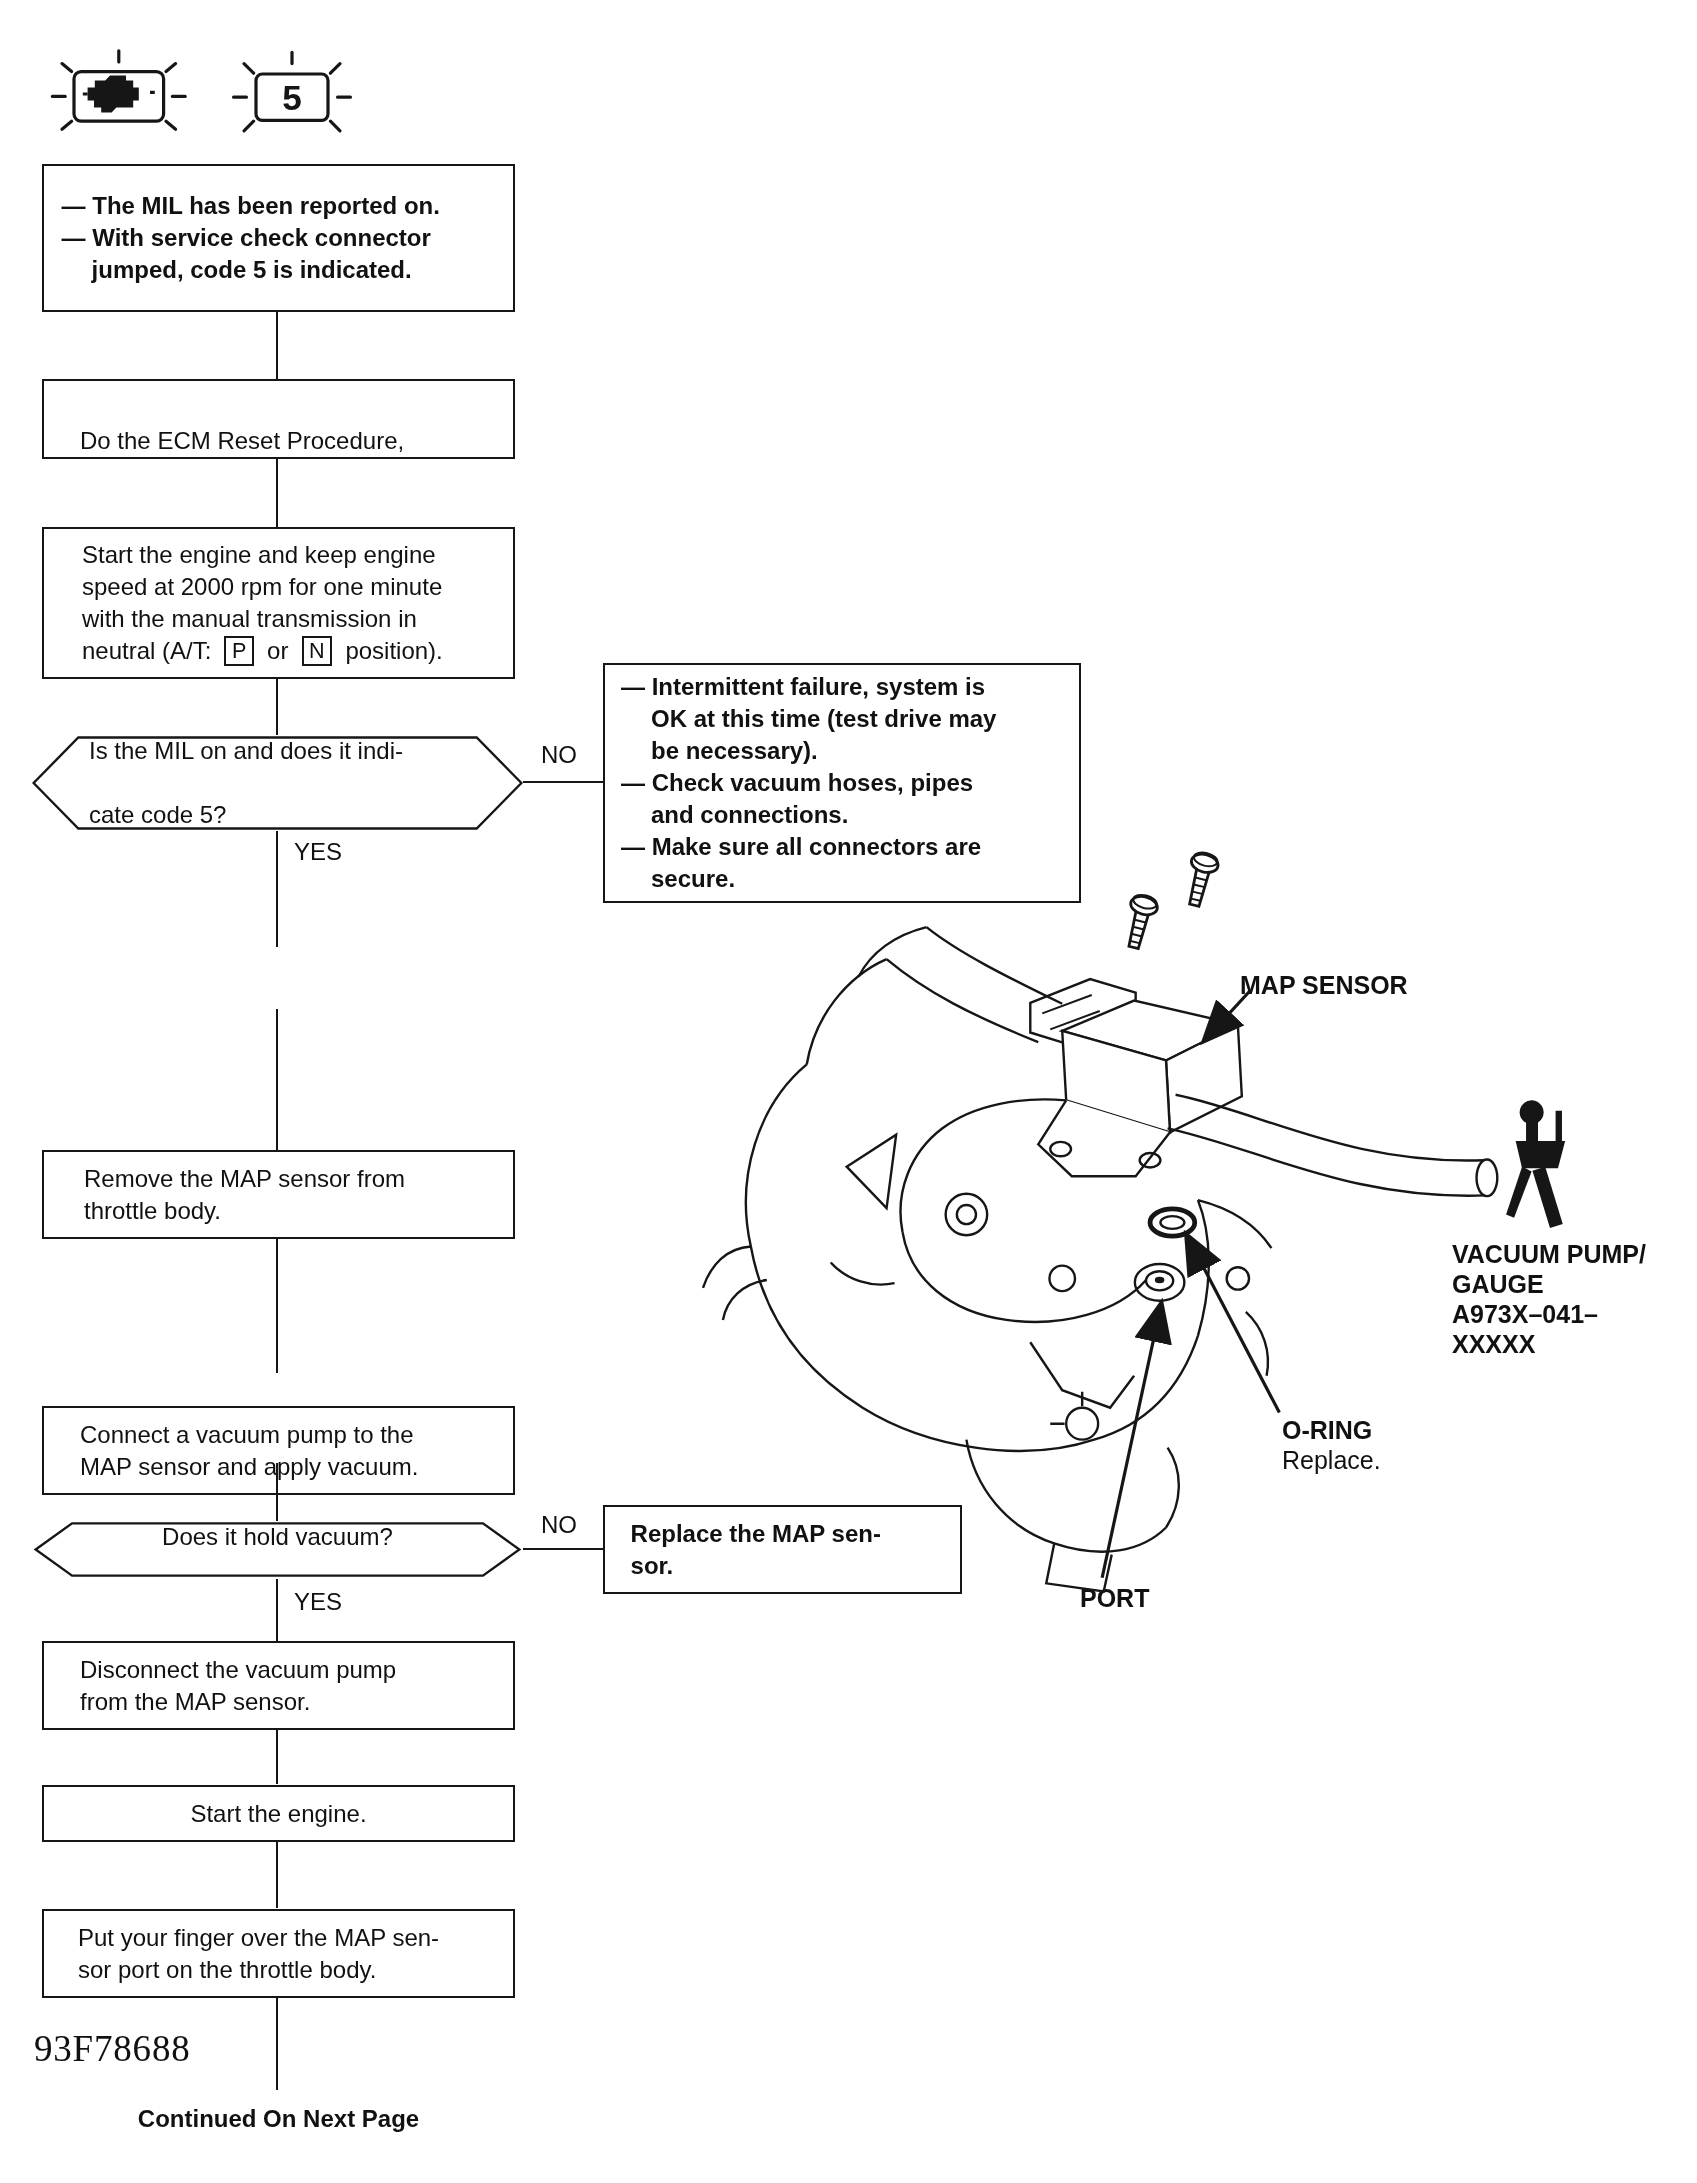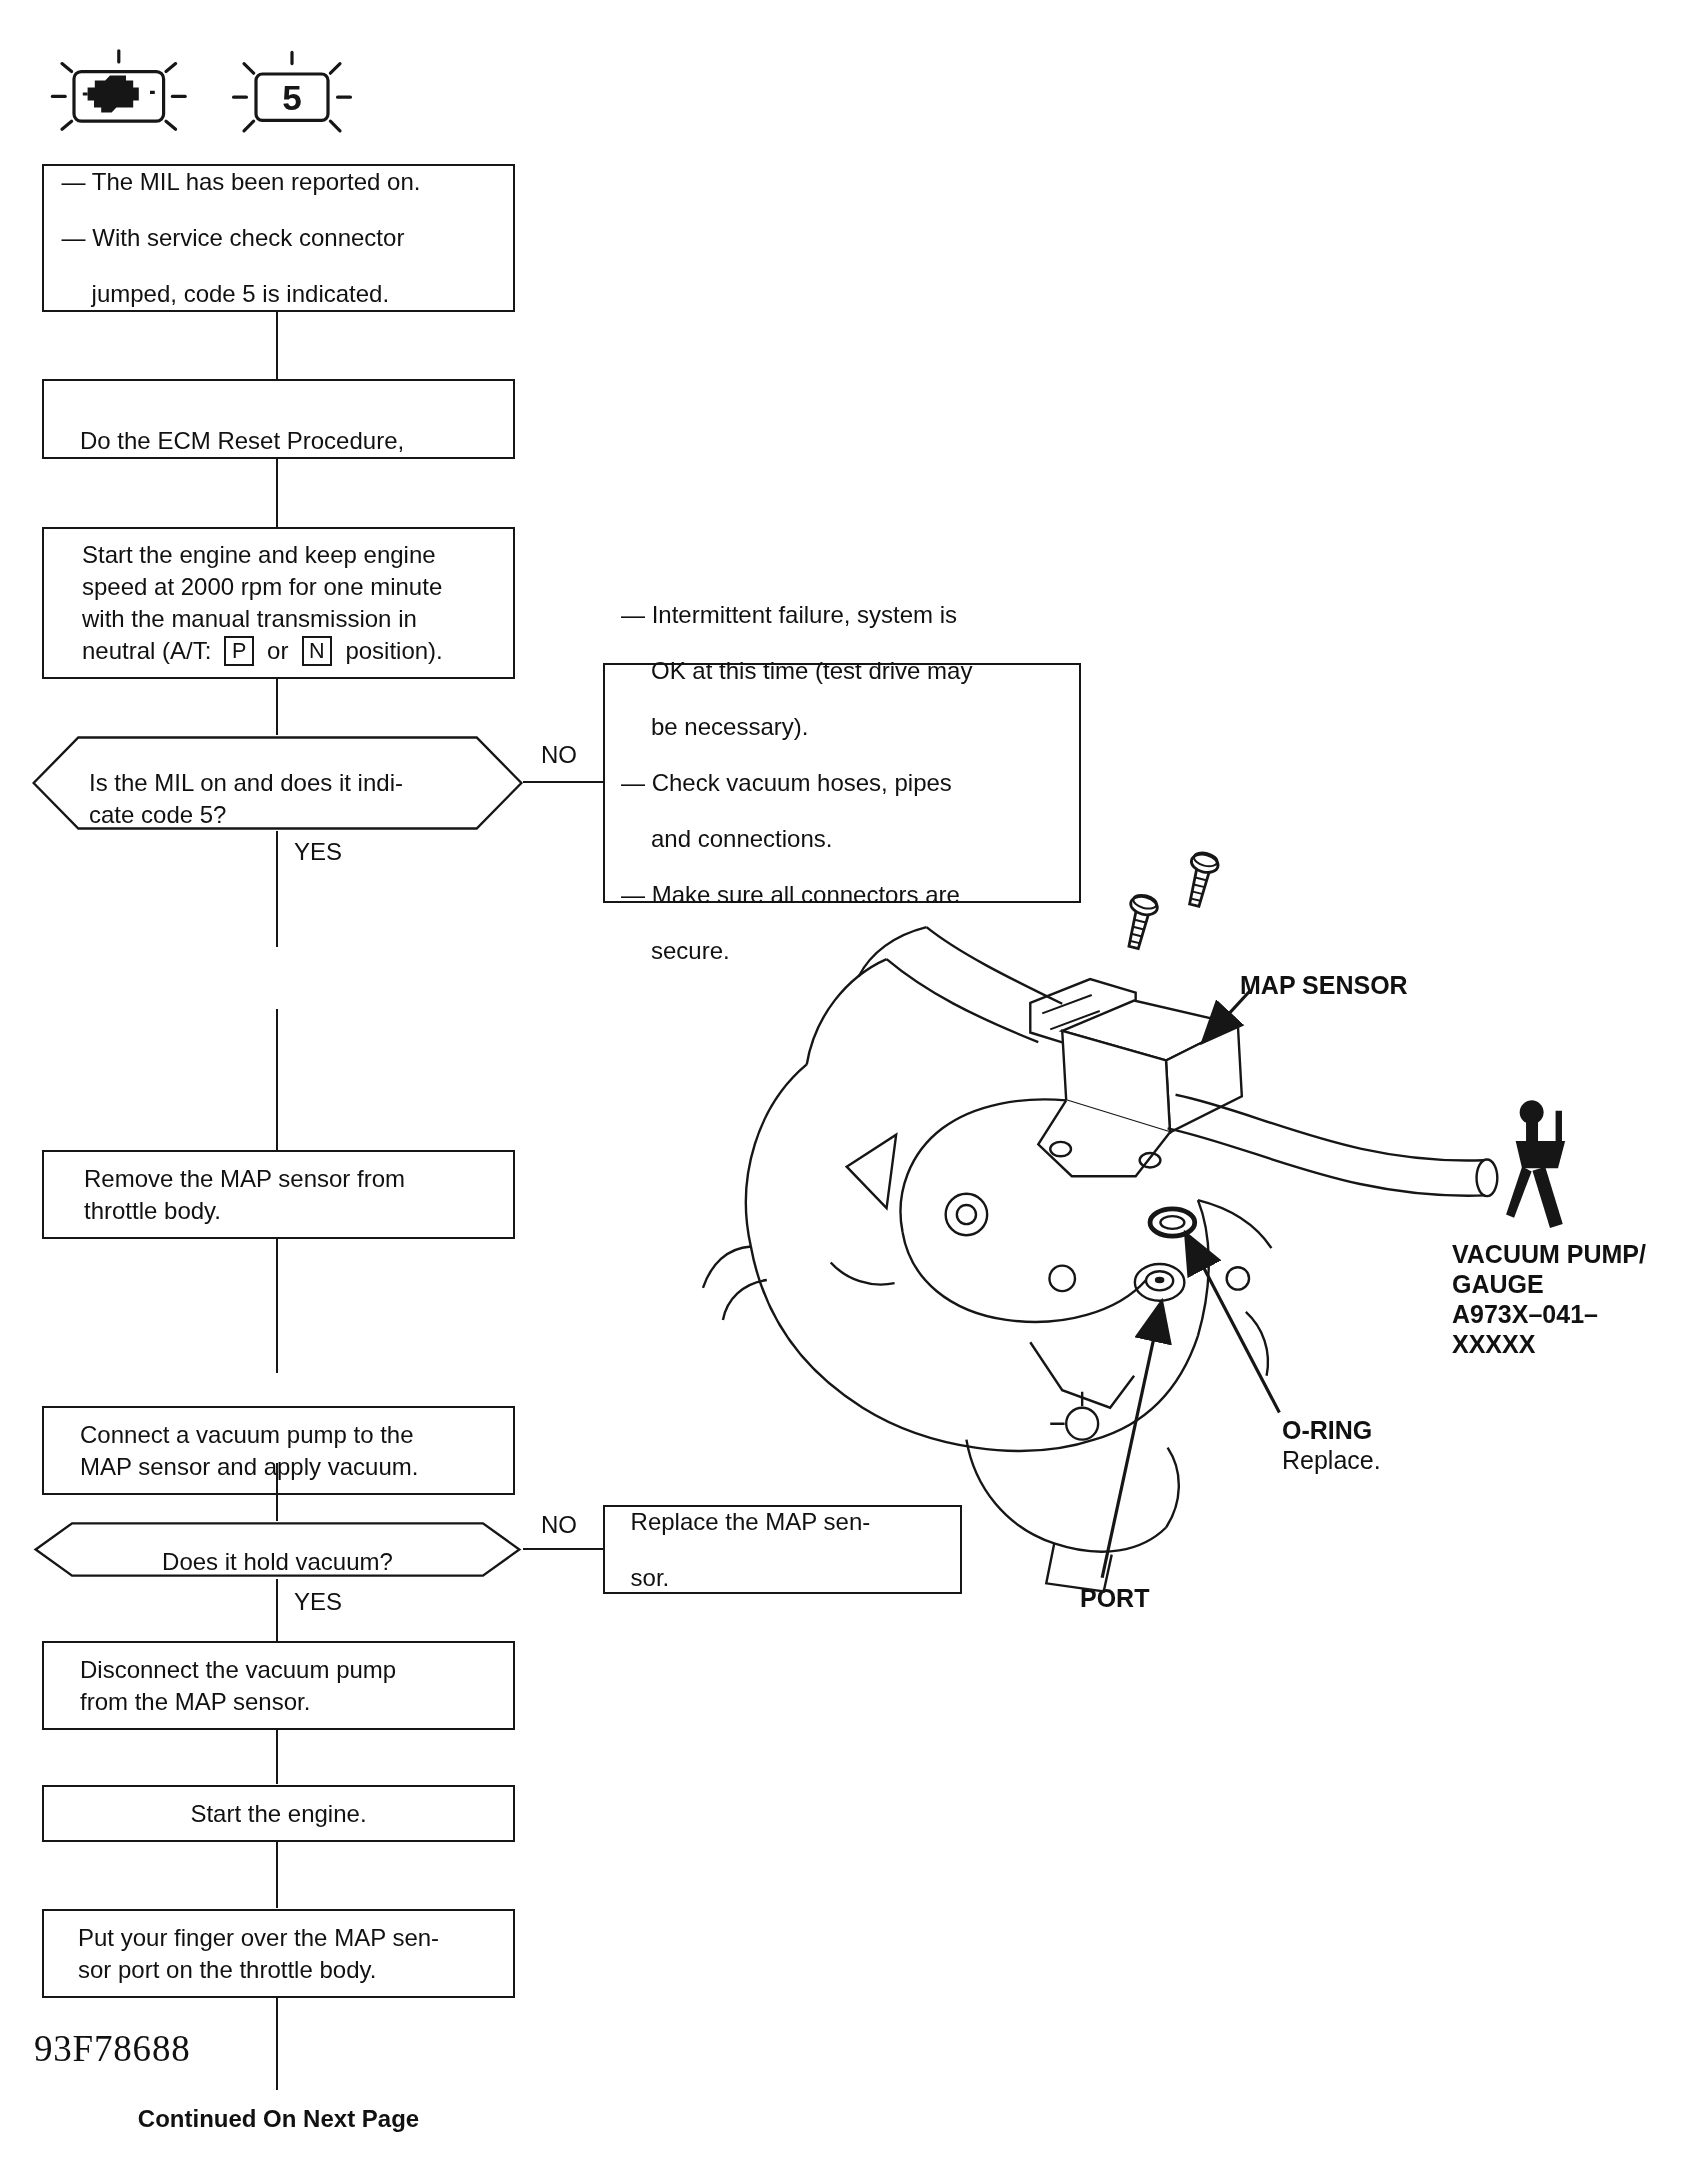--- a/index.html
+++ b/index.html
@@ -13,30 +13,30 @@
   }
   .box{
     position:absolute;
     border:2.4px solid #161616;
     background:#fff;
     box-sizing:border-box;
     font-size:24px;
     line-height:32px;
     display:flex;flex-direction:column;justify-content:center;
   }
-  .bold{font-weight:normal;gap:24px;}
+  .bold{font-weight:bold;}
   .ln{white-space:nowrap;}
   .ind{padding-left:30px;}
   .vline{position:absolute;width:2.4px;background:#161616;}
   .hline{position:absolute;height:2.4px;background:#161616;}
   .decision{position:absolute;}
   .decision svg{position:absolute;left:0;top:0;}
   .decision .dtext{
     position:absolute;left:0;top:0;width:100%;height:100%;
-    display:flex;flex-direction:column;justify-content:flex-end;
+    display:flex;flex-direction:column;justify-content:space-between;
     font-size:24px;line-height:32px;box-sizing:border-box;
   }
   .branch-label{position:absolute;font-size:24px;font-weight:normal;}
   .keybox{
     display:inline-block;border:2.4px solid #161616;
     padding:0 5.6px;margin:0 6.4px;line-height:26px;font-size:21.6px;
     vertical-align:0.8px;
   }
   .ill-label{position:absolute;font-size:25px;line-height:30px;font-weight:bold;white-space:nowrap;}
   .ill-sub{font-weight:normal;}

